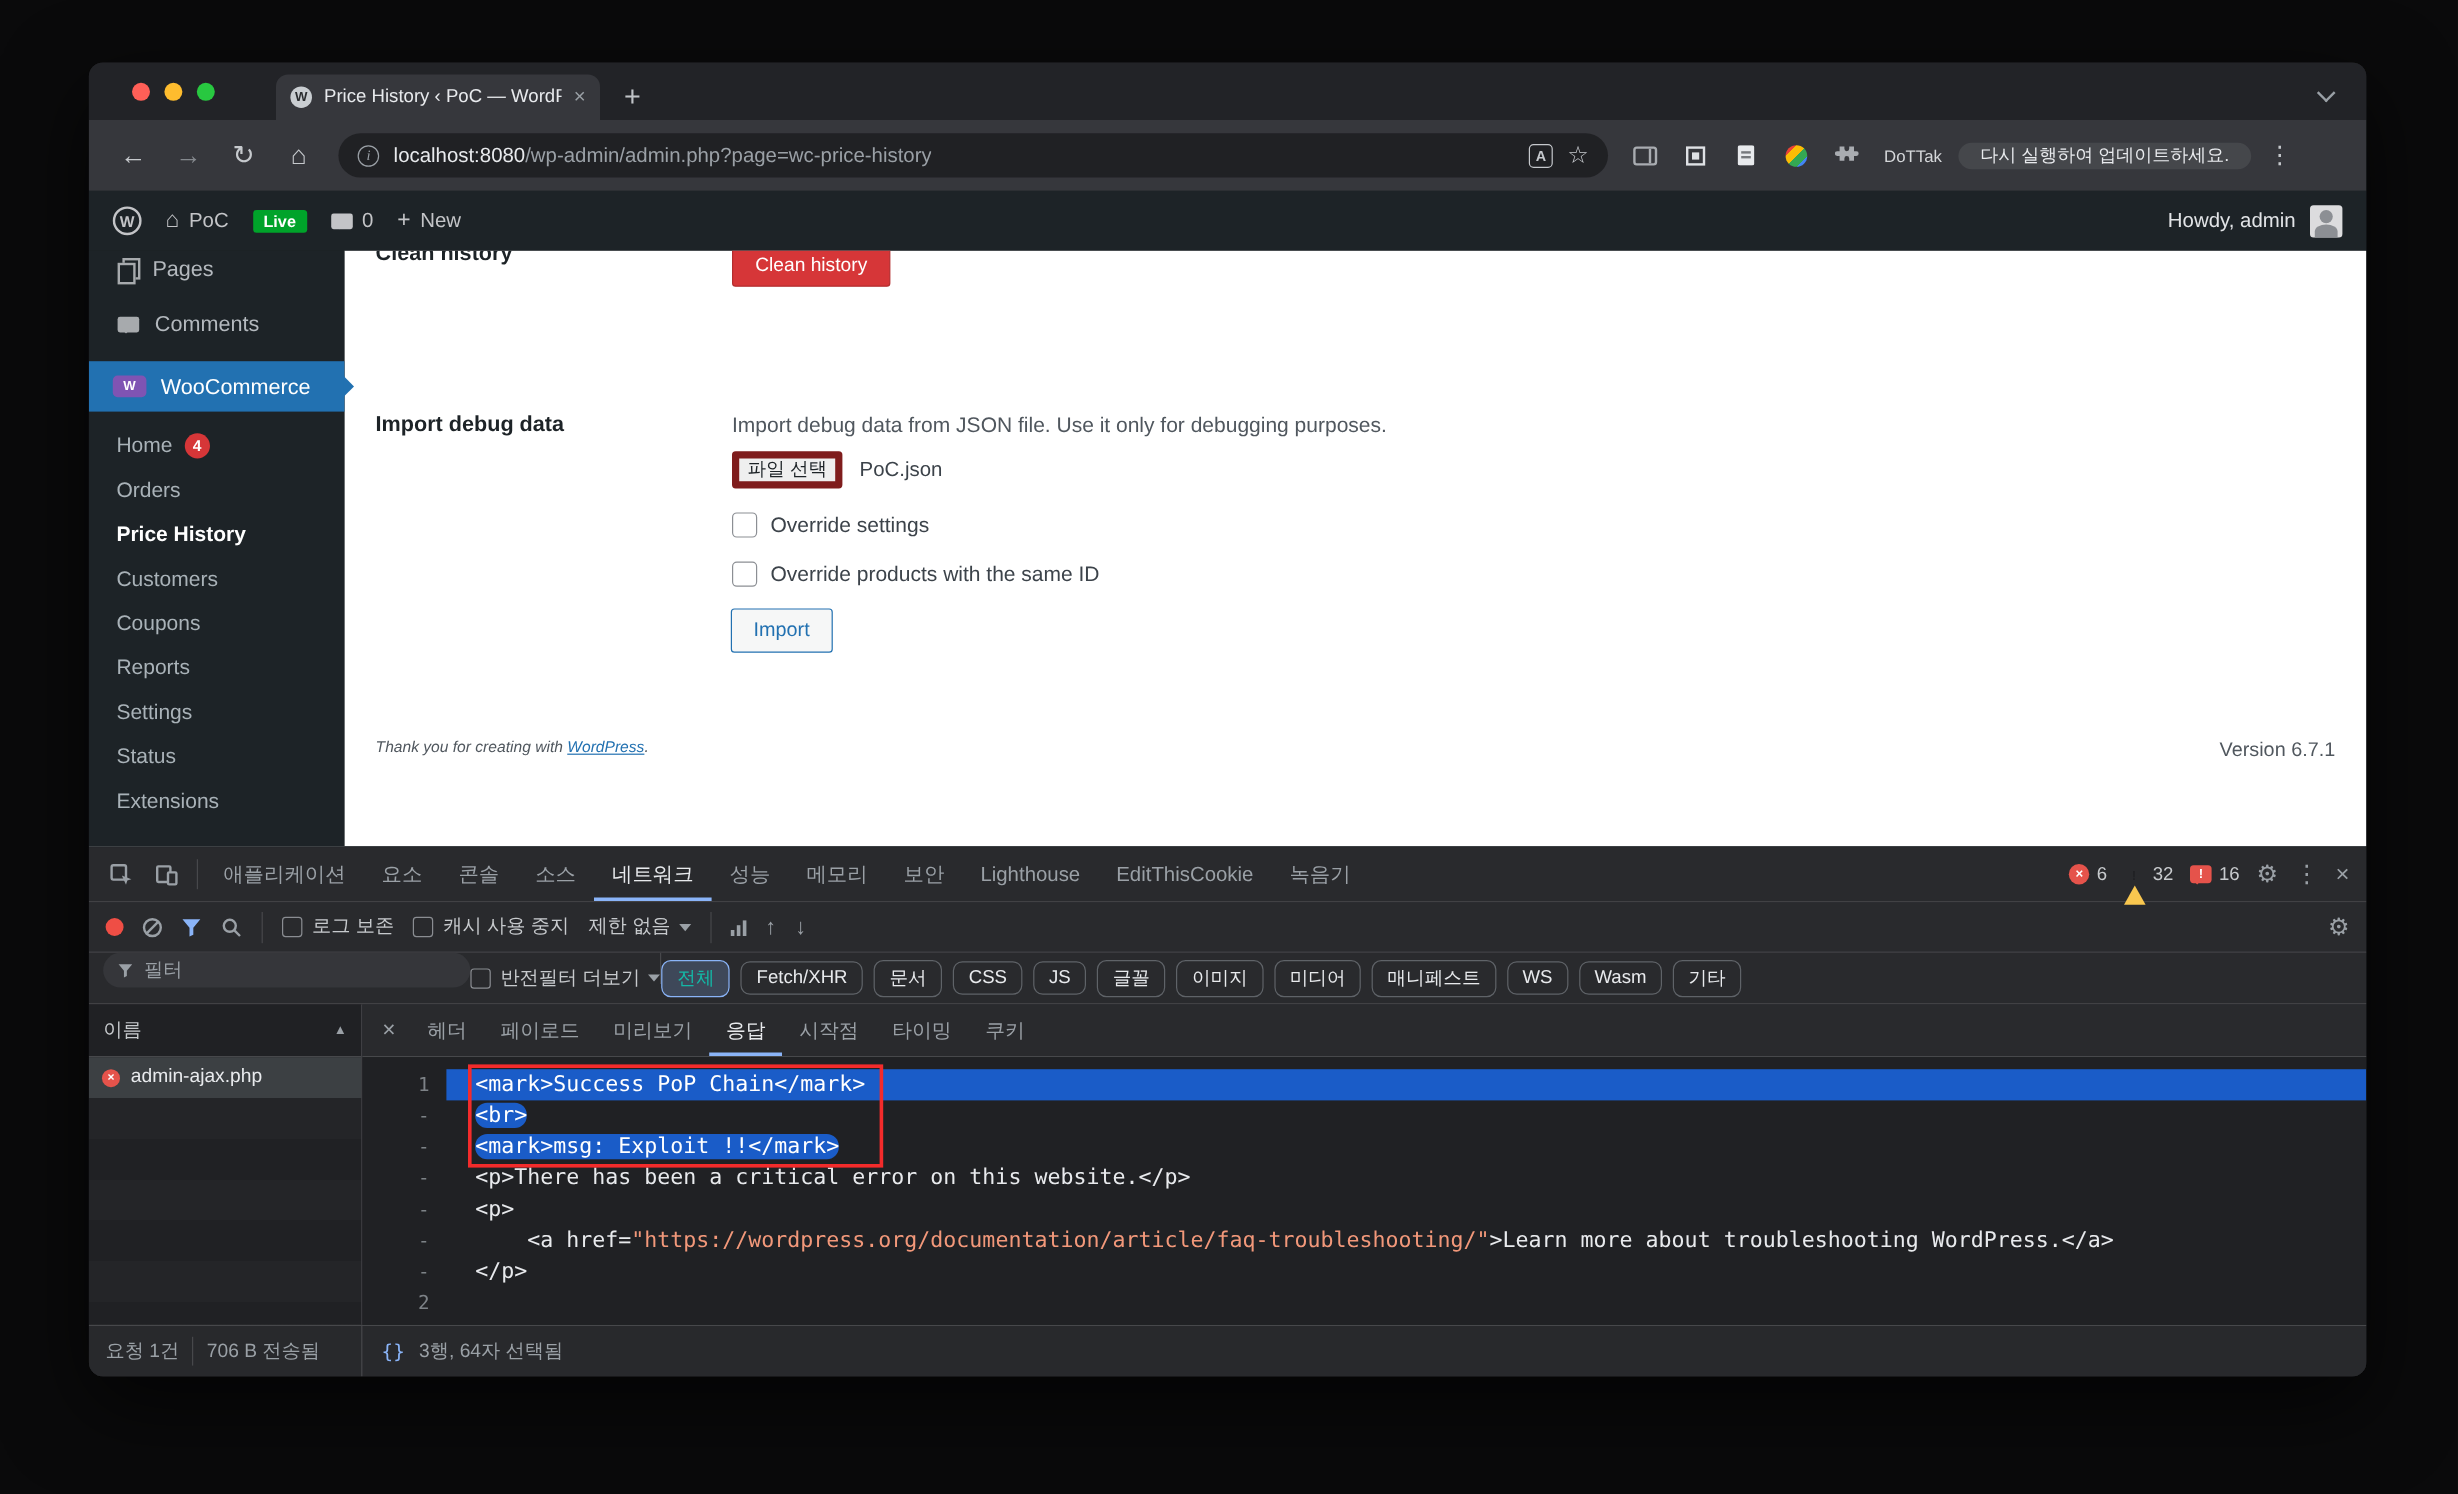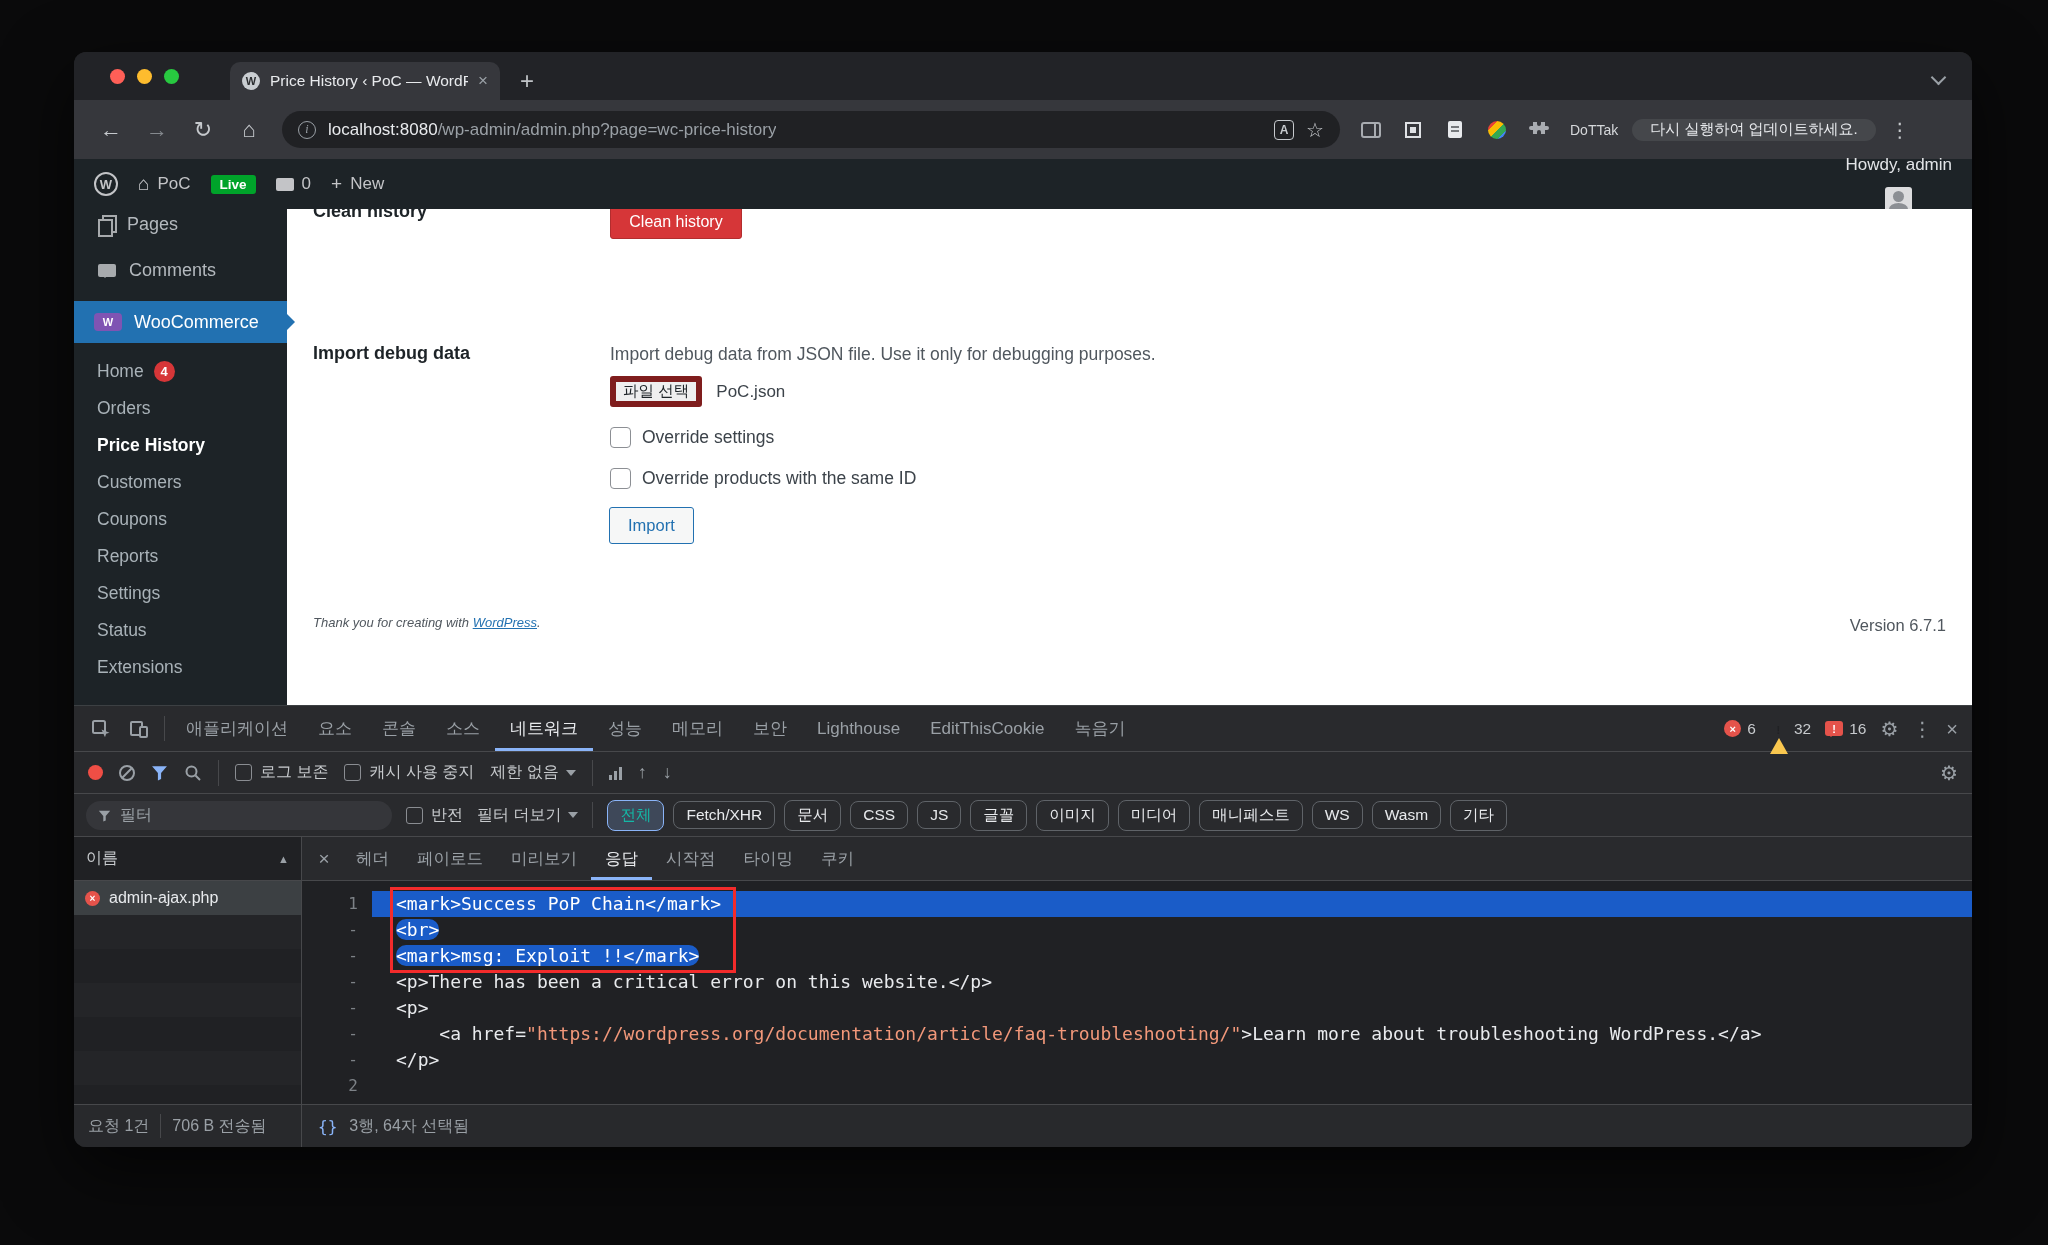--- a/index.html
+++ b/index.html
@@ -57,21 +57,21 @@
   .adminbar { height:50px; background:#1d2327; color:#c3c4c7; display:flex; align-items:center; padding:0 20px;
               gap:20px; font-size:17px; flex:none; }
   .wp-logo { width:24px; height:24px; border:2px solid #c3c4c7; border-radius:50%; display:flex; align-items:center;
              justify-content:center; font-size:13px; font-weight:bold; color:#c3c4c7; }
   .ab-item { display:flex; align-items:center; gap:8px; }
   .home-glyph { font-size:19px; }
   .live-badge { background:#00a32a; color:#fff; font-size:13.5px; font-weight:bold; border-radius:3px; padding:2px 9px; }
   .bubble-icon { width:18px; height:13px; background:#c3c4c7; border-radius:2px; position:relative; }
   .bubble-icon::after { content:''; position:absolute; left:3px; bottom:-4px; border:4px solid transparent; border-top-color:#c3c4c7; }
   .plus-glyph { font-size:19px; }
-  .ab-right { margin-left:auto; display:flex; align-items:center; gap:12px; color:#e2e4e7;flex-direction:column; }
+  .ab-right { margin-left:auto; display:flex; align-items:center; gap:12px; color:#e2e4e7; }
   .avatar { width:27px; height:27px; border-radius:3px; background:#dcdcde; position:relative; overflow:hidden; }
   .avatar::before { content:''; position:absolute; left:8px; top:4px; width:11px; height:11px; border-radius:50%; background:#8c8f94; }
   .avatar::after { content:''; position:absolute; left:4px; top:16px; width:19px; height:12px; border-radius:50% 50% 0 0; background:#8c8f94; }
 
   
   .wp-body { flex:1; display:flex; min-height:0; }
   .sidebar { width:213px; background:#1d2327; color:#b4b9be; flex:none; position:relative; z-index:3; font-size:18px; padding-top:0; }
   .side-item { height:46px; display:flex; align-items:center; gap:13px; padding-left:24px; }
   .side-item:first-child { margin-top:-8px; }
   .pages-icon { width:16px; height:19px; position:relative; }
@@ -142,22 +142,22 @@
   .dt-check { display:flex; align-items:center; gap:8px; }
   .dt-checkbox { width:17px; height:17px; border:1.6px solid #8a8d92; border-radius:3px; background:transparent; flex:none; }
   .drop { display:flex; align-items:center; gap:7px; }
   .caret-down { width:0; height:0; border-left:5px solid transparent; border-right:5px solid transparent; border-top:6px solid #9aa0a6; }
   .signal-icon { display:flex; align-items:flex-end; gap:2px; height:14px; }
   .signal-icon i { width:3px; background:#9aa0a6; display:block; }
   .signal-icon i:nth-child(1){height:5px;} .signal-icon i:nth-child(2){height:9px;} .signal-icon i:nth-child(3){height:13px;}
   .arrow-glyph { font-size:18px; color:#9aa0a6; }
   .tb2-spacer { flex:1; }
 
-  .dt-filterrow { height:43px; background:#292a2d; border-bottom:1px solid #47484b; display:flex; align-items:center;
-                  gap:14px; padding:0 12px; flex:none; font-size:16px; color:#c7cacd; }
+  .dt-filterrow { height:43px; background:#292a2d; border-bottom:1px solid #47484b; display:flex; 
+                  gap:0; padding:0 12px; flex:none; font-size:16px; color:#c7cacd; }
   .filter-box { width:306px; height:29px; border-radius:15px; background:#35363a; display:flex; align-items:center;
                 gap:9px; padding:0 12px; }
   .filter-box input { background:transparent; border:none; outline:none; color:#9aa0a6; font-size:16px; width:230px;
                       font-family:"Liberation Sans",sans-serif; }
   .filter-box input::placeholder { color:#9aa0a6; }
   .pills { display:flex; align-items:center; gap:9px; }
   .pill { padding:4px 12px; border:1px solid #5f6368; border-radius:8px; font-size:15.5px; color:#e8eaed; white-space:nowrap; }
   .pill.active { border-color:#8ab4f8; background:rgba(138,180,248,.22); color:#14b8a6; }
 
   .dt-main { flex:1; display:flex; min-height:0; }

